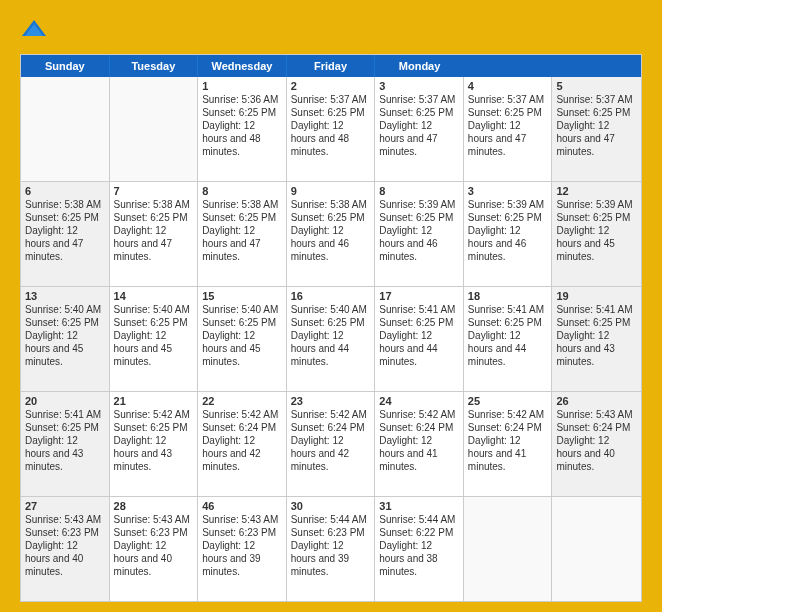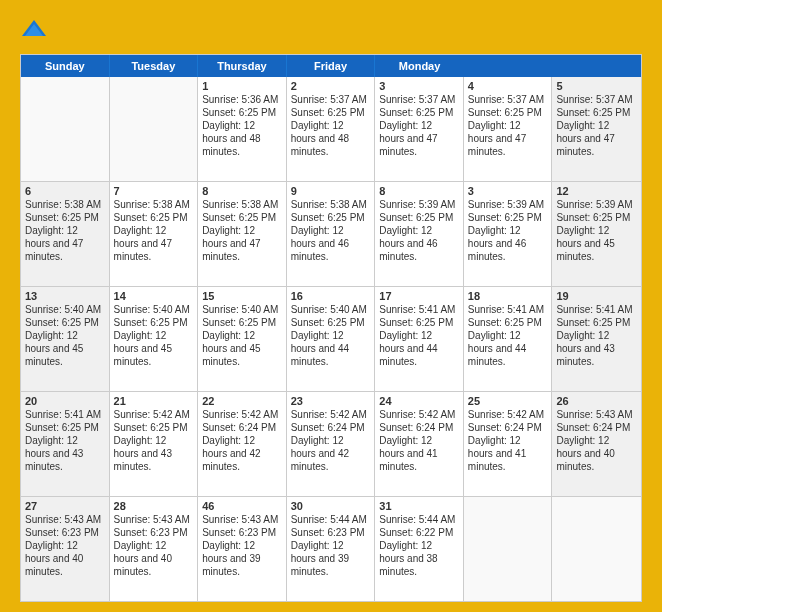--- a/index.html
+++ b/index.html
@@ -136,21 +136,21 @@
     <div class="title-block">
       <div class="title-month"></div>
       <div class="title-location"></div>
     </div>
   </div>
 
   <div class="calendar">
     <div class="cal-header">
     <div class="cal-header-cell">Sunday</div>
         <div class="cal-header-cell">Tuesday</div>
-        <div class="cal-header-cell">Thursday</div>
+        <div class="cal-header-cell">Wednesday</div>
         <div class="cal-header-cell">Friday</div>
         <div class="cal-header-cell">Monday</div>
       </div>
     <div class="cal-body">
     <div class="cal-row">
           <div class="cal-cell empty"></div>
           <div class="cal-cell empty"></div>
           <div class="cal-cell">
             <div class="day-number">1</div>
             <div class="cell-text" style="white-space: pre-line;">Sunrise: 5:36 AM

